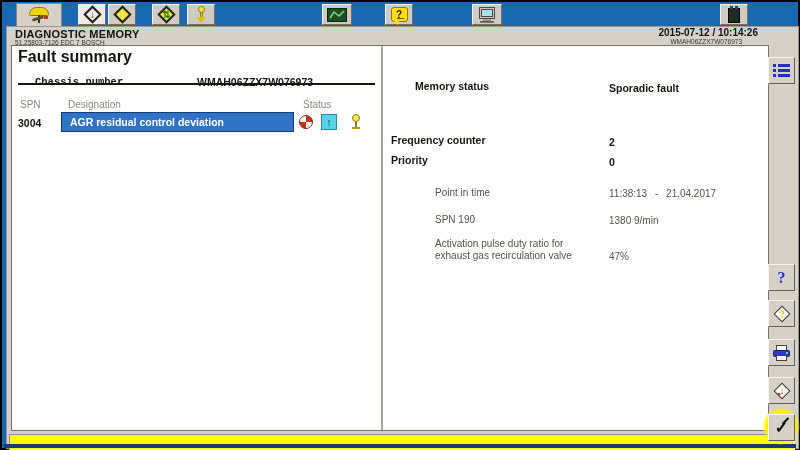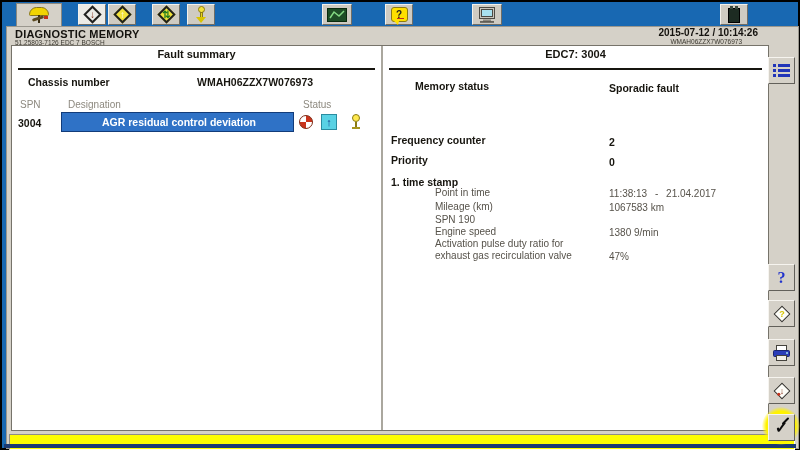--- a/index.html
+++ b/index.html
@@ -54,36 +54,36 @@
   .hdr-title { position:absolute; left:8px; top:1px; font-size:11px; font-weight:bold; color:#14120e; letter-spacing:0.2px; }
   .hdr-sub   { position:absolute; left:8px; top:12px; font-size:6.5px; color:#3a372f; }
   .hdr-dt    { position:absolute; right:40px; top:0px; font-size:10px; font-weight:bold; color:#14120e; }
   .hdr-vin   { position:absolute; right:56px; top:11px; font-size:6.5px; color:#3a372f; }
 
   
   .panels { position:absolute; left:4px; top:18px; width:758px; height:386px; background:#fff; border:1px solid #76736a; display:flex; }
   .panel-left  { position:relative; width:371px; height:100%; border-right:2px solid #aaa79e; }
   .panel-right { position:relative; flex:1; height:100%; }
 
-  .panel-title { position:absolute; left:6px; right:6px; top:2px; text-align:center; font-size:11px; font-weight:bold; color:#17150f;
-                 border-bottom:2px solid #17150f; padding-bottom:8px; }
+  .panel-title { position:absolute; left:6px; right:6px; top:2px; font-size:16px; font-weight:bold; color:#17150f;
+                 border-bottom:2px solid #17150f; padding-bottom:17px; }
 
   .lbl-b  { font-size:10.5px; font-weight:bold; color:#17150f; }
   .lbl-g  { font-size:10px; color:#8d897f; }
   .txt-d  { font-size:10px; color:#56524a; }
 
-  .chassis-label { position:absolute; left:16px; top:30px; }
+  .chassis-label { position:absolute; left:23px; top:30px;font-family:Liberation Mono, monospace; }
   .chassis-value { position:absolute; left:185px; top:30px; }
   .col-spn  { position:absolute; left:8px; top:53px; }
   .col-des  { position:absolute; left:56px; top:53px; }
   .col-sta  { position:absolute; left:291px; top:53px; }
 
   .row-spn  { position:absolute; left:6px; top:71px; }
   .sel-box  { position:absolute; left:49px; top:66px; width:233px; height:20px; background:#2f72c6; border:1px solid #123c7a;
-              display:flex; align-items:center; cursor:pointer;padding-left:32px; }
+              display:flex; align-items:center; cursor:pointer; }
   .sel-box span { color:#fff; font-size:10.5px; font-weight:bold; padding-left:8px; }
 
   .pie { position:absolute; left:287px; top:69px; width:14px; height:14px; border-radius:50%; border:1px solid #7e2a14;
          background:conic-gradient(#c8331c 0 90deg, #fff 90deg 180deg, #c8331c 180deg 270deg, #fff 270deg 360deg); }
   .uparrow { position:absolute; left:309px; top:68px; width:16px; height:16px; background:#59d2e4; border:1px solid #2a8ca0;
              display:flex; align-items:center; justify-content:center; font-size:11px; font-weight:bold; color:#123c8c; line-height:1; }
   .spark { position:absolute; left:338px; top:68px; width:12px; height:16px; }
   .spark .head { position:absolute; left:2px; top:0; width:8px; height:8px; background:#ffe94e; border:1px solid #8a7a14; border-radius:50%; }
   .spark .stem { position:absolute; left:5px; top:8px; width:2px; height:5px; background:#8a7a14; }
   .spark .base { position:absolute; left:2px; top:13px; width:8px; height:2px; background:#a89620; }
@@ -218,50 +218,41 @@
         <span class="pie"></span>
         <span class="uparrow">↑</span>
         <span class="spark">
             <span class="head"></span>
             <span class="stem"></span>
             <span class="base"></span>
           </span>
       </div>
 
       <div class="panel-right">
-        <div class="panel-title">EDC7: 3004</div>
 
         <div class="fr r-mem">
           <span class="lbl-b">Memory status</span>
           <span class="lbl-b val">Sporadic fault</span>
         </div>
         <div class="fr r-frq">
           <span class="lbl-b">Frequency counter</span>
           <span class="lbl-b val">2</span>
         </div>
         <div class="fr r-pri">
           <span class="lbl-b">Priority</span>
           <span class="lbl-b val">0</span>
         </div>
 
-        <div class="fr r-tst">
-          <span class="lbl-b">1. time stamp</span>
-        </div>
 
         <div class="dr r-d0">
           <span class="txt-d dlbl">Point in time</span>
           <span class="txt-d dval ws">11:38:13 - 21.04.2017</span>
         </div>
-        <div class="dr r-d1">
-          <span class="txt-d dlbl">Mileage (km)</span>
-          <span class="txt-d dval">1067583 km</span>
-        </div>
         <div class="dr r-d2">
           <span class="txt-d dlbl">SPN 190</span>
-          <span class="txt-d dlbl">Engine speed</span>
           <span class="txt-d dval">1380 9/min</span>
         </div>
         <div class="dr r-d3">
           <span class="txt-d dlbl">Activation pulse duty ratio for exhaust gas recirculation valve</span>
           <span class="txt-d dval">47%</span>
         </div>
       </div>
     </div>
 
     <div class="side-btn b-list">

